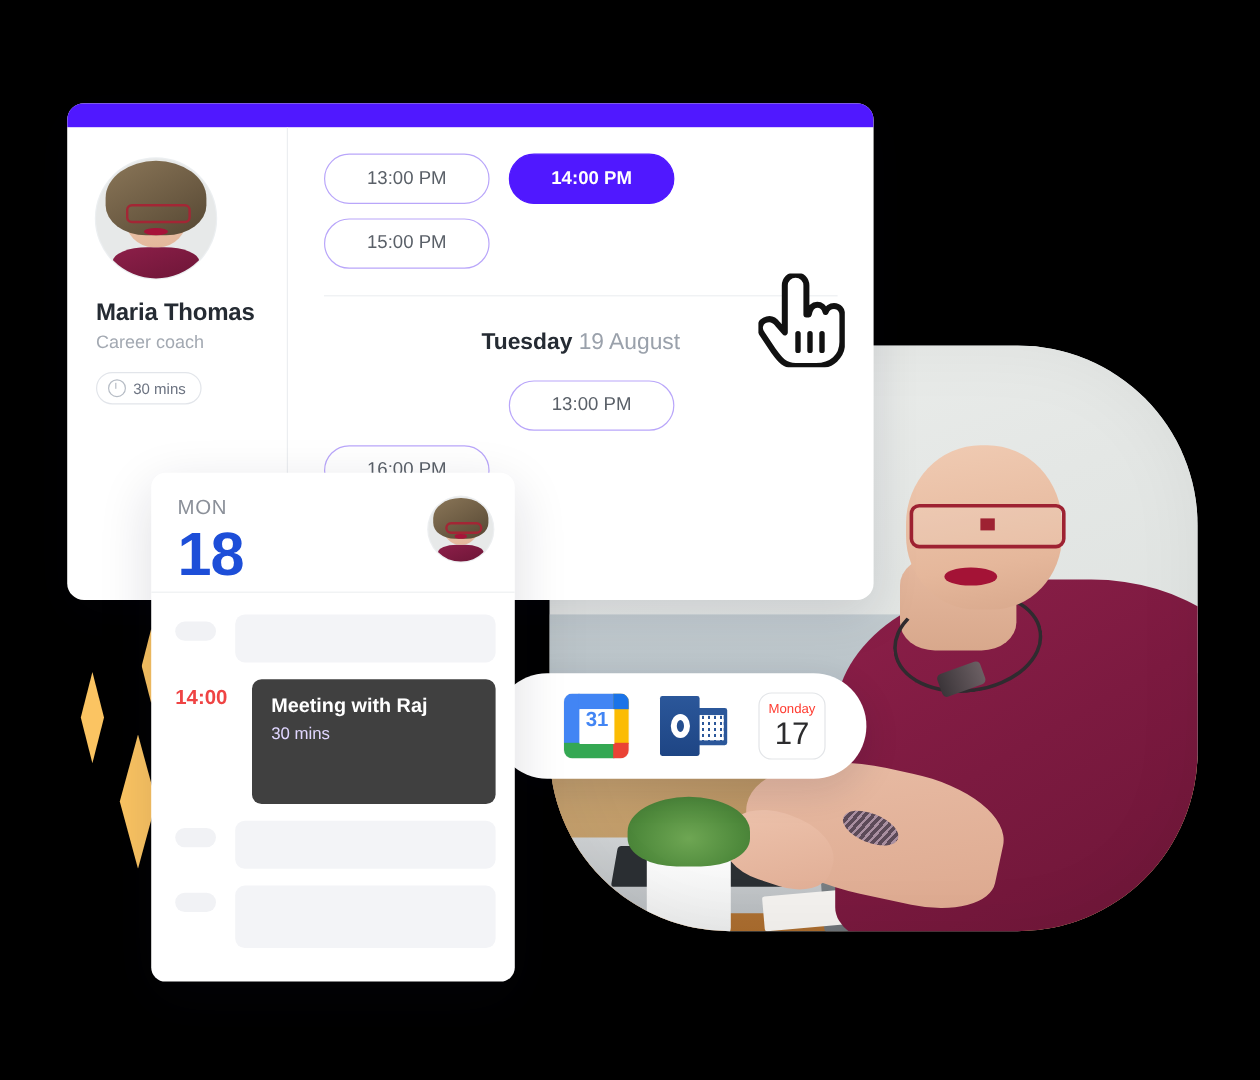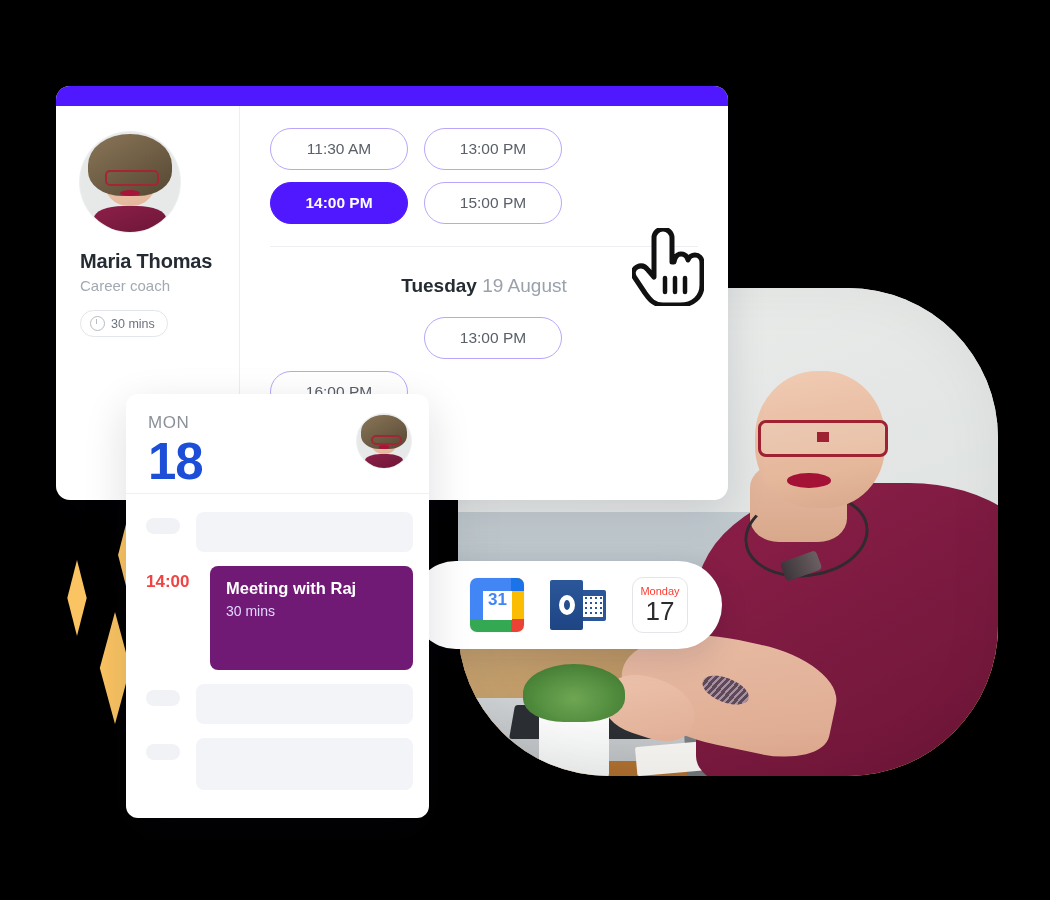--- a/index.html
+++ b/index.html
@@ -205,21 +205,21 @@
   .sd-dow{font-size:17px;color:#8b9099;letter-spacing:.5px;line-height:1;}
   .sd-num{font-size:51px;font-weight:bold;color:#1d4ed8;line-height:1;margin-top:5px;
     letter-spacing:-1px;}
   .avatar-sm{width:54px;height:54px;border-radius:50%;overflow:hidden;position:relative;
     background:#e7e9e9;box-shadow:0 0 0 1px #edeff1;flex:none;}
   .sched-body{padding:18px 16px 0 20px;}
   .row{display:flex;align-items:flex-start;gap:16px;margin-bottom:14px;}
   .time-ph{width:34px;height:16px;border-radius:8px;background:#f1f2f5;flex:none;margin-top:6px;}
   .bar-ph{flex:1;height:40px;border-radius:8px;background:#f3f4f7;}
   .time-act{width:48px;flex:none;color:#ef4444;font-size:17px;font-weight:bold;margin-top:6px;}
-  .evt{flex:1;background:#701a75;border-radius:8px;padding:13px 16px;box-sizing:border-box;
+  .evt{flex:1;background:#404040;border-radius:8px;padding:13px 16px;box-sizing:border-box;
     height:104px;}
   .evt-title{color:#fff;font-size:16.5px;font-weight:bold;line-height:1.2;}
   .evt-sub{color:#e0d6ff;font-size:14px;margin-top:4px;}
   .bar-ph.tall{height:52px;}
 </style>
 </head>
 <body>
 
 <div class="stage">
 
@@ -270,21 +270,20 @@
         <div class="coach-role">Career coach</div>
         <div class="dur-badge">
           <span class="clk"></span>
           <span class="dur-text">30 mins</span>
         </div>
       </div>
 
       <div class="card-right">
 
         <div class="slot-grid">
-          <div class="slot">11:30 AM</div>
           <div class="slot">13:00 PM</div>
           <div class="slot sel">14:00 PM</div>
           <div class="slot">15:00 PM</div>
         </div>
 
         <div class="day-sep"></div>
 
         <div class="day-head day2">
           <span class="dow">Tuesday</span>
           <span class="dom">19 August</span>

